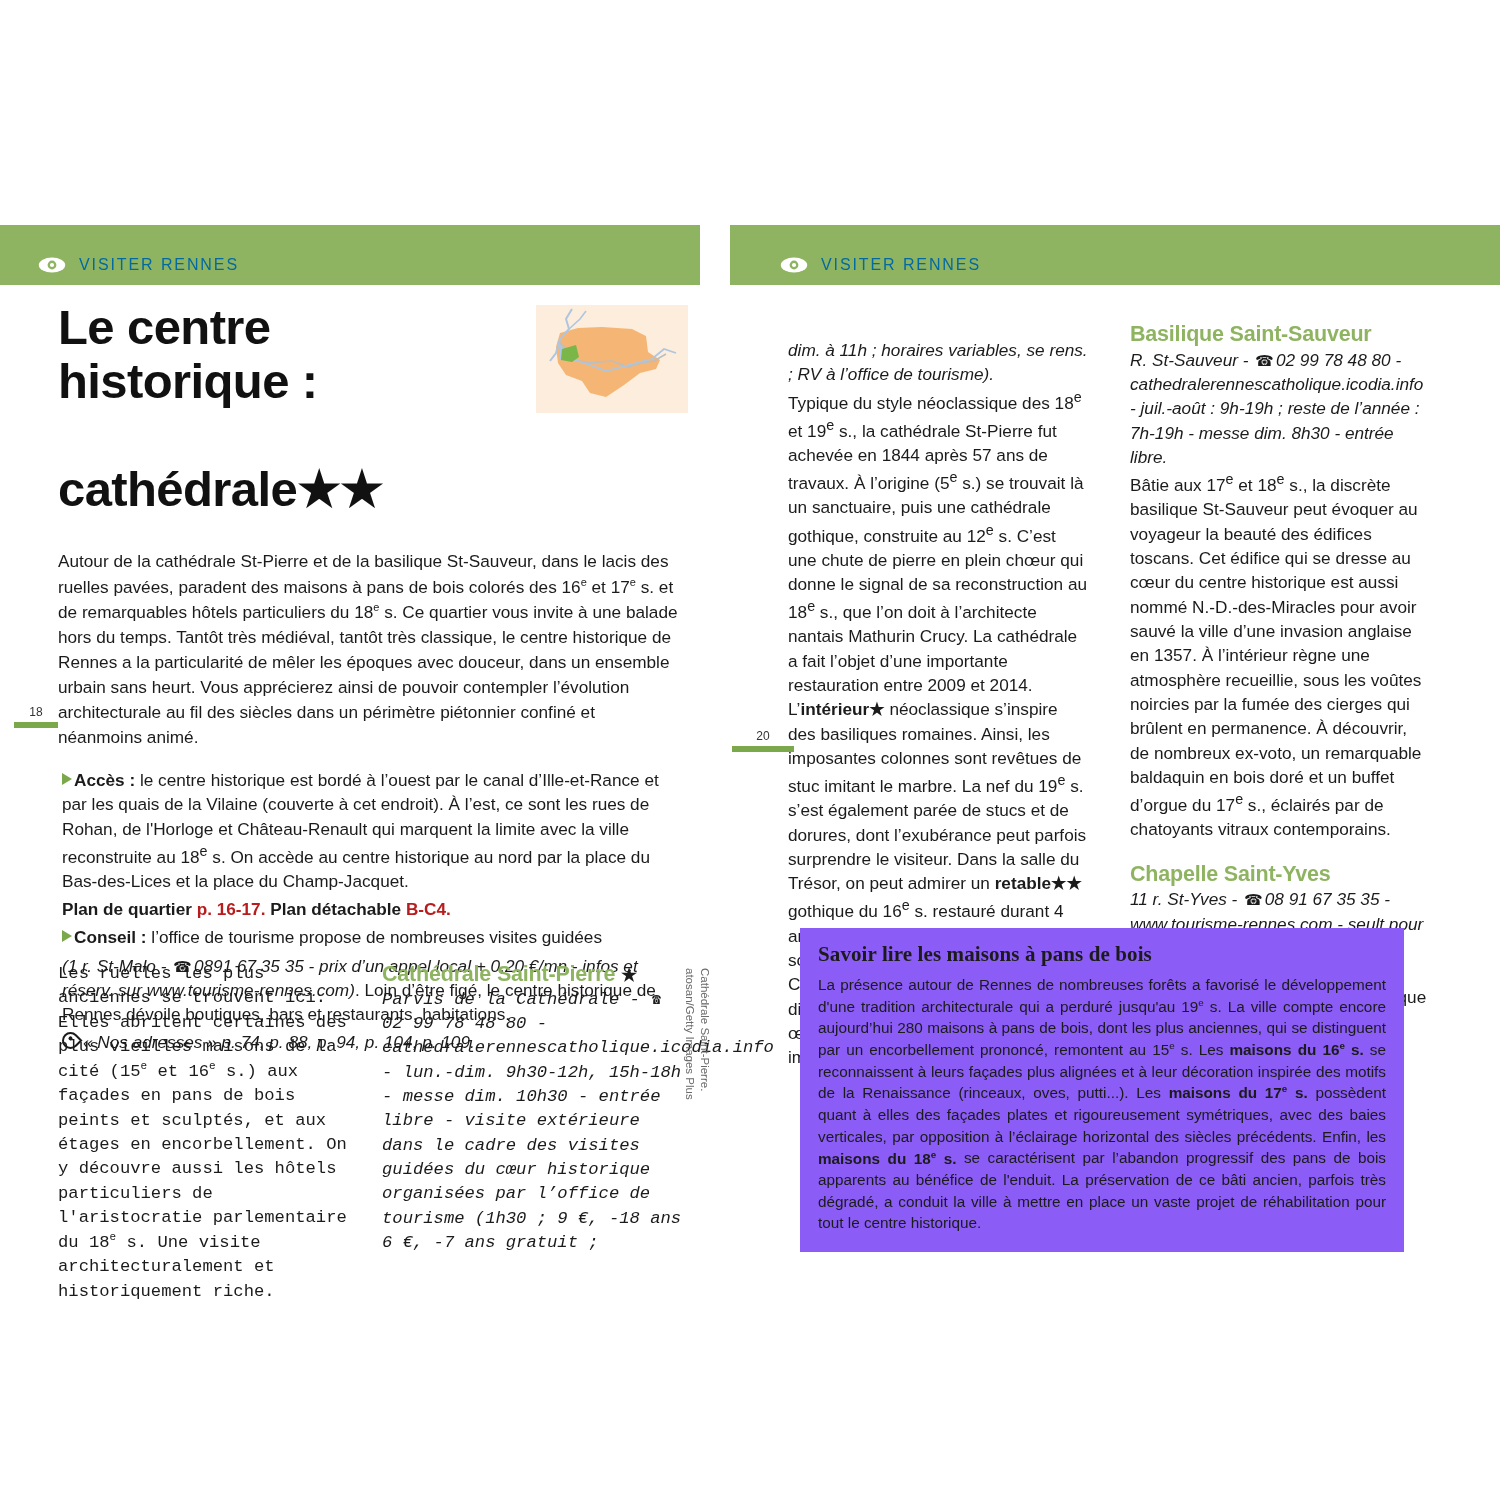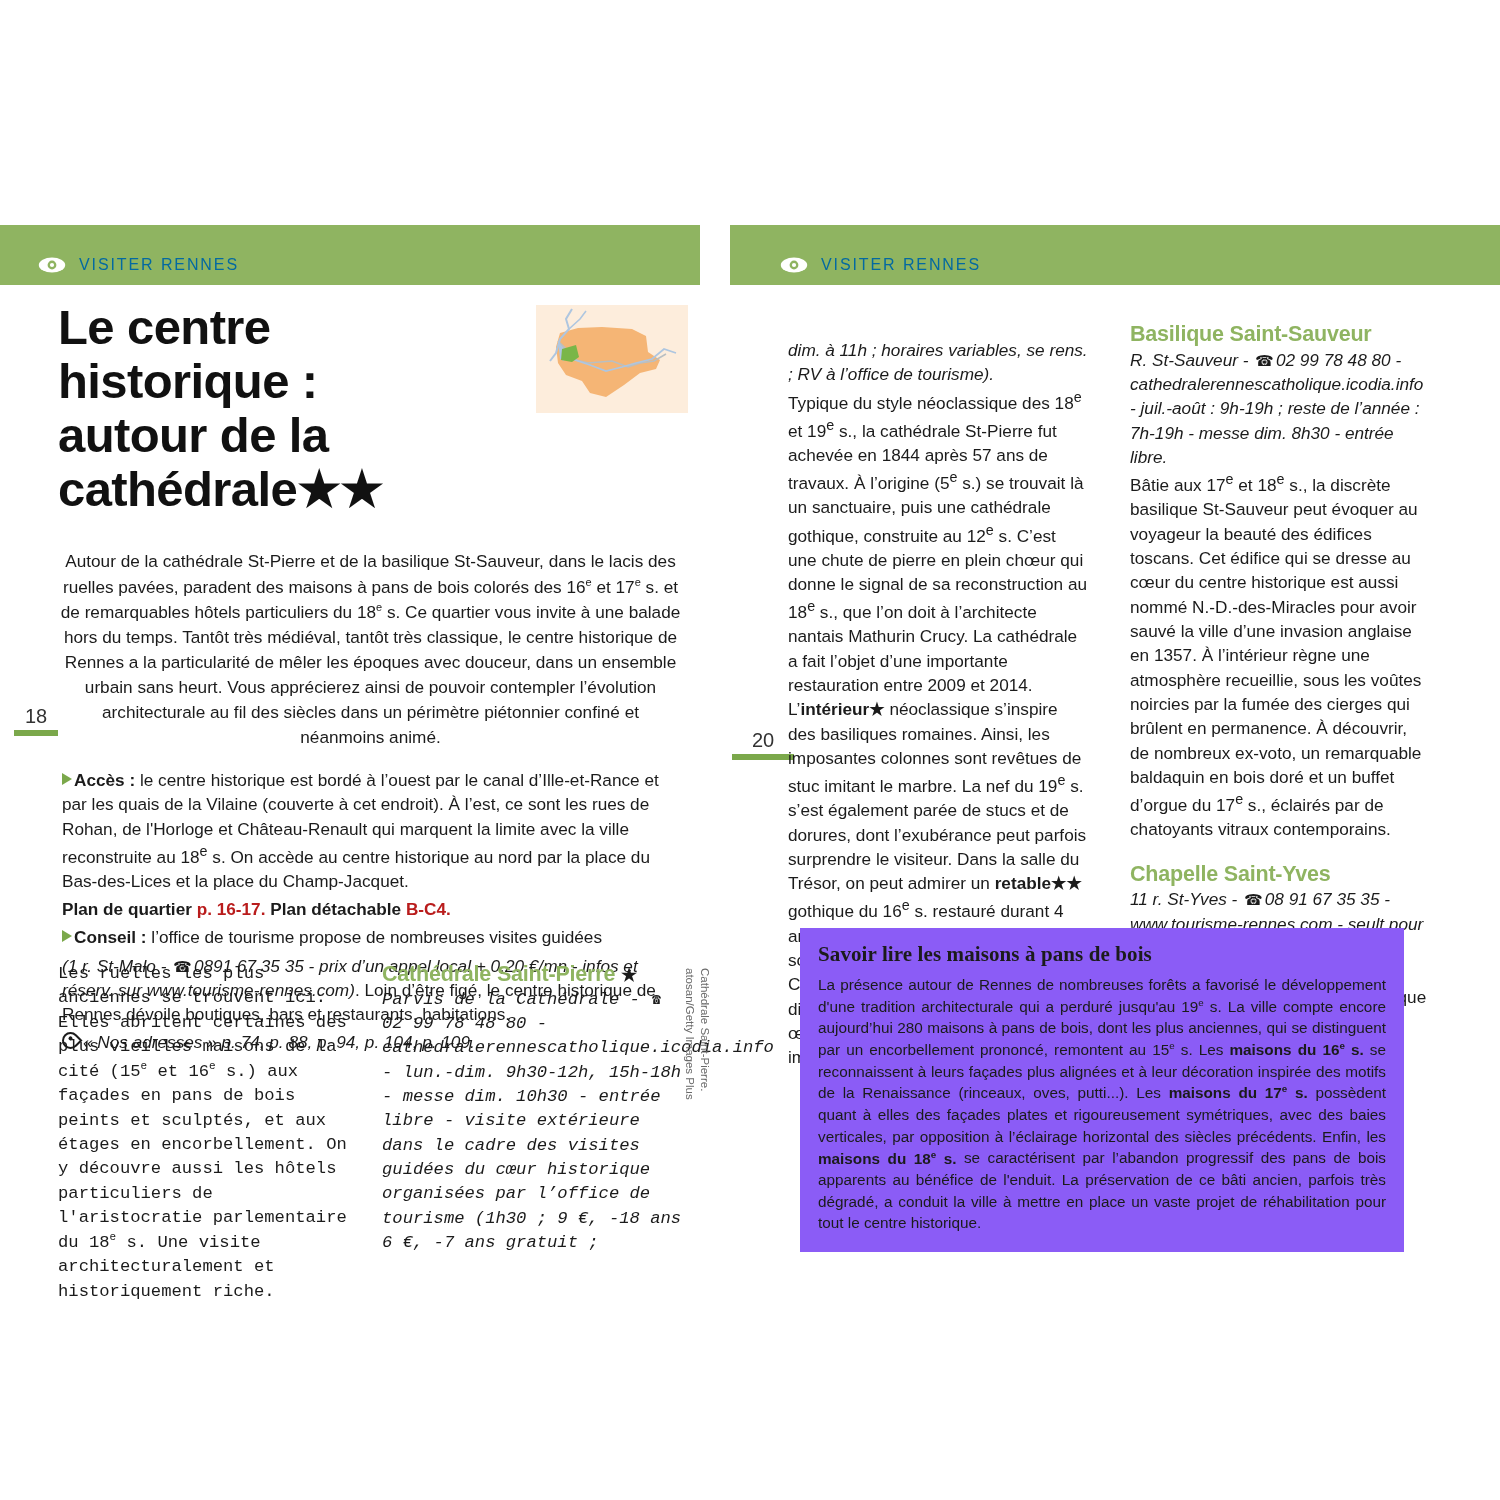--- a/index.html
+++ b/index.html
@@ -58,21 +58,21 @@
     letter-spacing: 1.9px;
     color: #0369a1;
     font-weight: 400;
     white-space: nowrap;
   }
 
   
   .folio {
     position: absolute;
     text-align: center;
-    font-size: 20px;
+    font-size: 12px;
     color: #333333;
   }
   .folio .num { display: block; line-height: 1; margin-bottom: 4px; }
   .folio .rule {
     display: block;
     height: 6px;
     background: #7ba84b;
   }
   .folio.f18 { left: 14px; top: 706px; width: 44px; }
   .folio.f18 .rule { width: 44px; }
@@ -106,21 +106,20 @@
     background: #fdeddc;
     overflow: hidden;
   }
 
   .intro {
     margin: 32px 0 0 0;
     font-size: 17.2px;
     line-height: 1.455;
     width: 625px;
     color: #1b1b1b;
-    text-align: center;
   }
   .intro sup, .body-txt sup, .box-txt sup, .col-txt sup { font-size: 0.64em; }
 
   .blockrun {
     margin-top: 18px;
     font-size: 17.2px;
     line-height: 1.41;
     width: 625px;
   }
   .blockrun p { margin: 4px; }
@@ -288,21 +287,21 @@
       <path d="M36 54 L54 60 L70 66 L86 62 L100 58 L116 54 L128 44 L140 48" fill="none" stroke="#aec6e0" stroke-width="1.8"></path>
       <path d="M22 36 L30 46 L28 56 L24 54 Z" fill="#aec6e0"></path>
       <path d="M26 44 L40 40 L43 52 L36 57 L25 55 Z" fill="#7ab648"></path>
     </svg>
   </div>
 
   <div class="left-page">
     <h1 class="title">
       <span>Le centre</span><br>
       <span>historique :</span><br>
-      <span>autour de la</span><br>
+      <br>
       <span>cathédrale</span><span class="stars">★★</span>
     </h1>
 
     <p class="intro">Autour de la cathédrale St-Pierre et de la basilique St-Sauveur, dans le lacis des ruelles pavées, paradent des maisons à pans de bois colorés des 16<sup>e</sup> et 17<sup>e</sup> s. et de remarquables hôtels particuliers du 18<sup>e</sup> s. Ce quartier vous invite à une balade hors du temps. Tantôt très médiéval, tantôt très classique, le centre historique de Rennes a la particularité de mêler les époques avec douceur, dans un ensemble urbain sans heurt. Vous apprécierez ainsi de pouvoir contempler l’évolution architecturale au fil des siècles dans un périmètre piétonnier confiné et néanmoins animé.</p>
 
     <div class="blockrun">
       <p>
         <span class="tri"></span><span class="lbl">Accès :</span><span> le centre historique est bordé à l’ouest par le canal d’Ille-et-Rance et par les quais de la Vilaine (couverte à cet endroit). À l’est, ce sont les rues de Rohan, de l'Horloge et Château-Renault qui marquent la limite avec la ville reconstruite au 18<sup>e</sup> s. On accède au centre historique au nord par la place du Bas-des-Lices et la place du Champ-Jacquet.</span>
       </p>
       <p class="planline">

